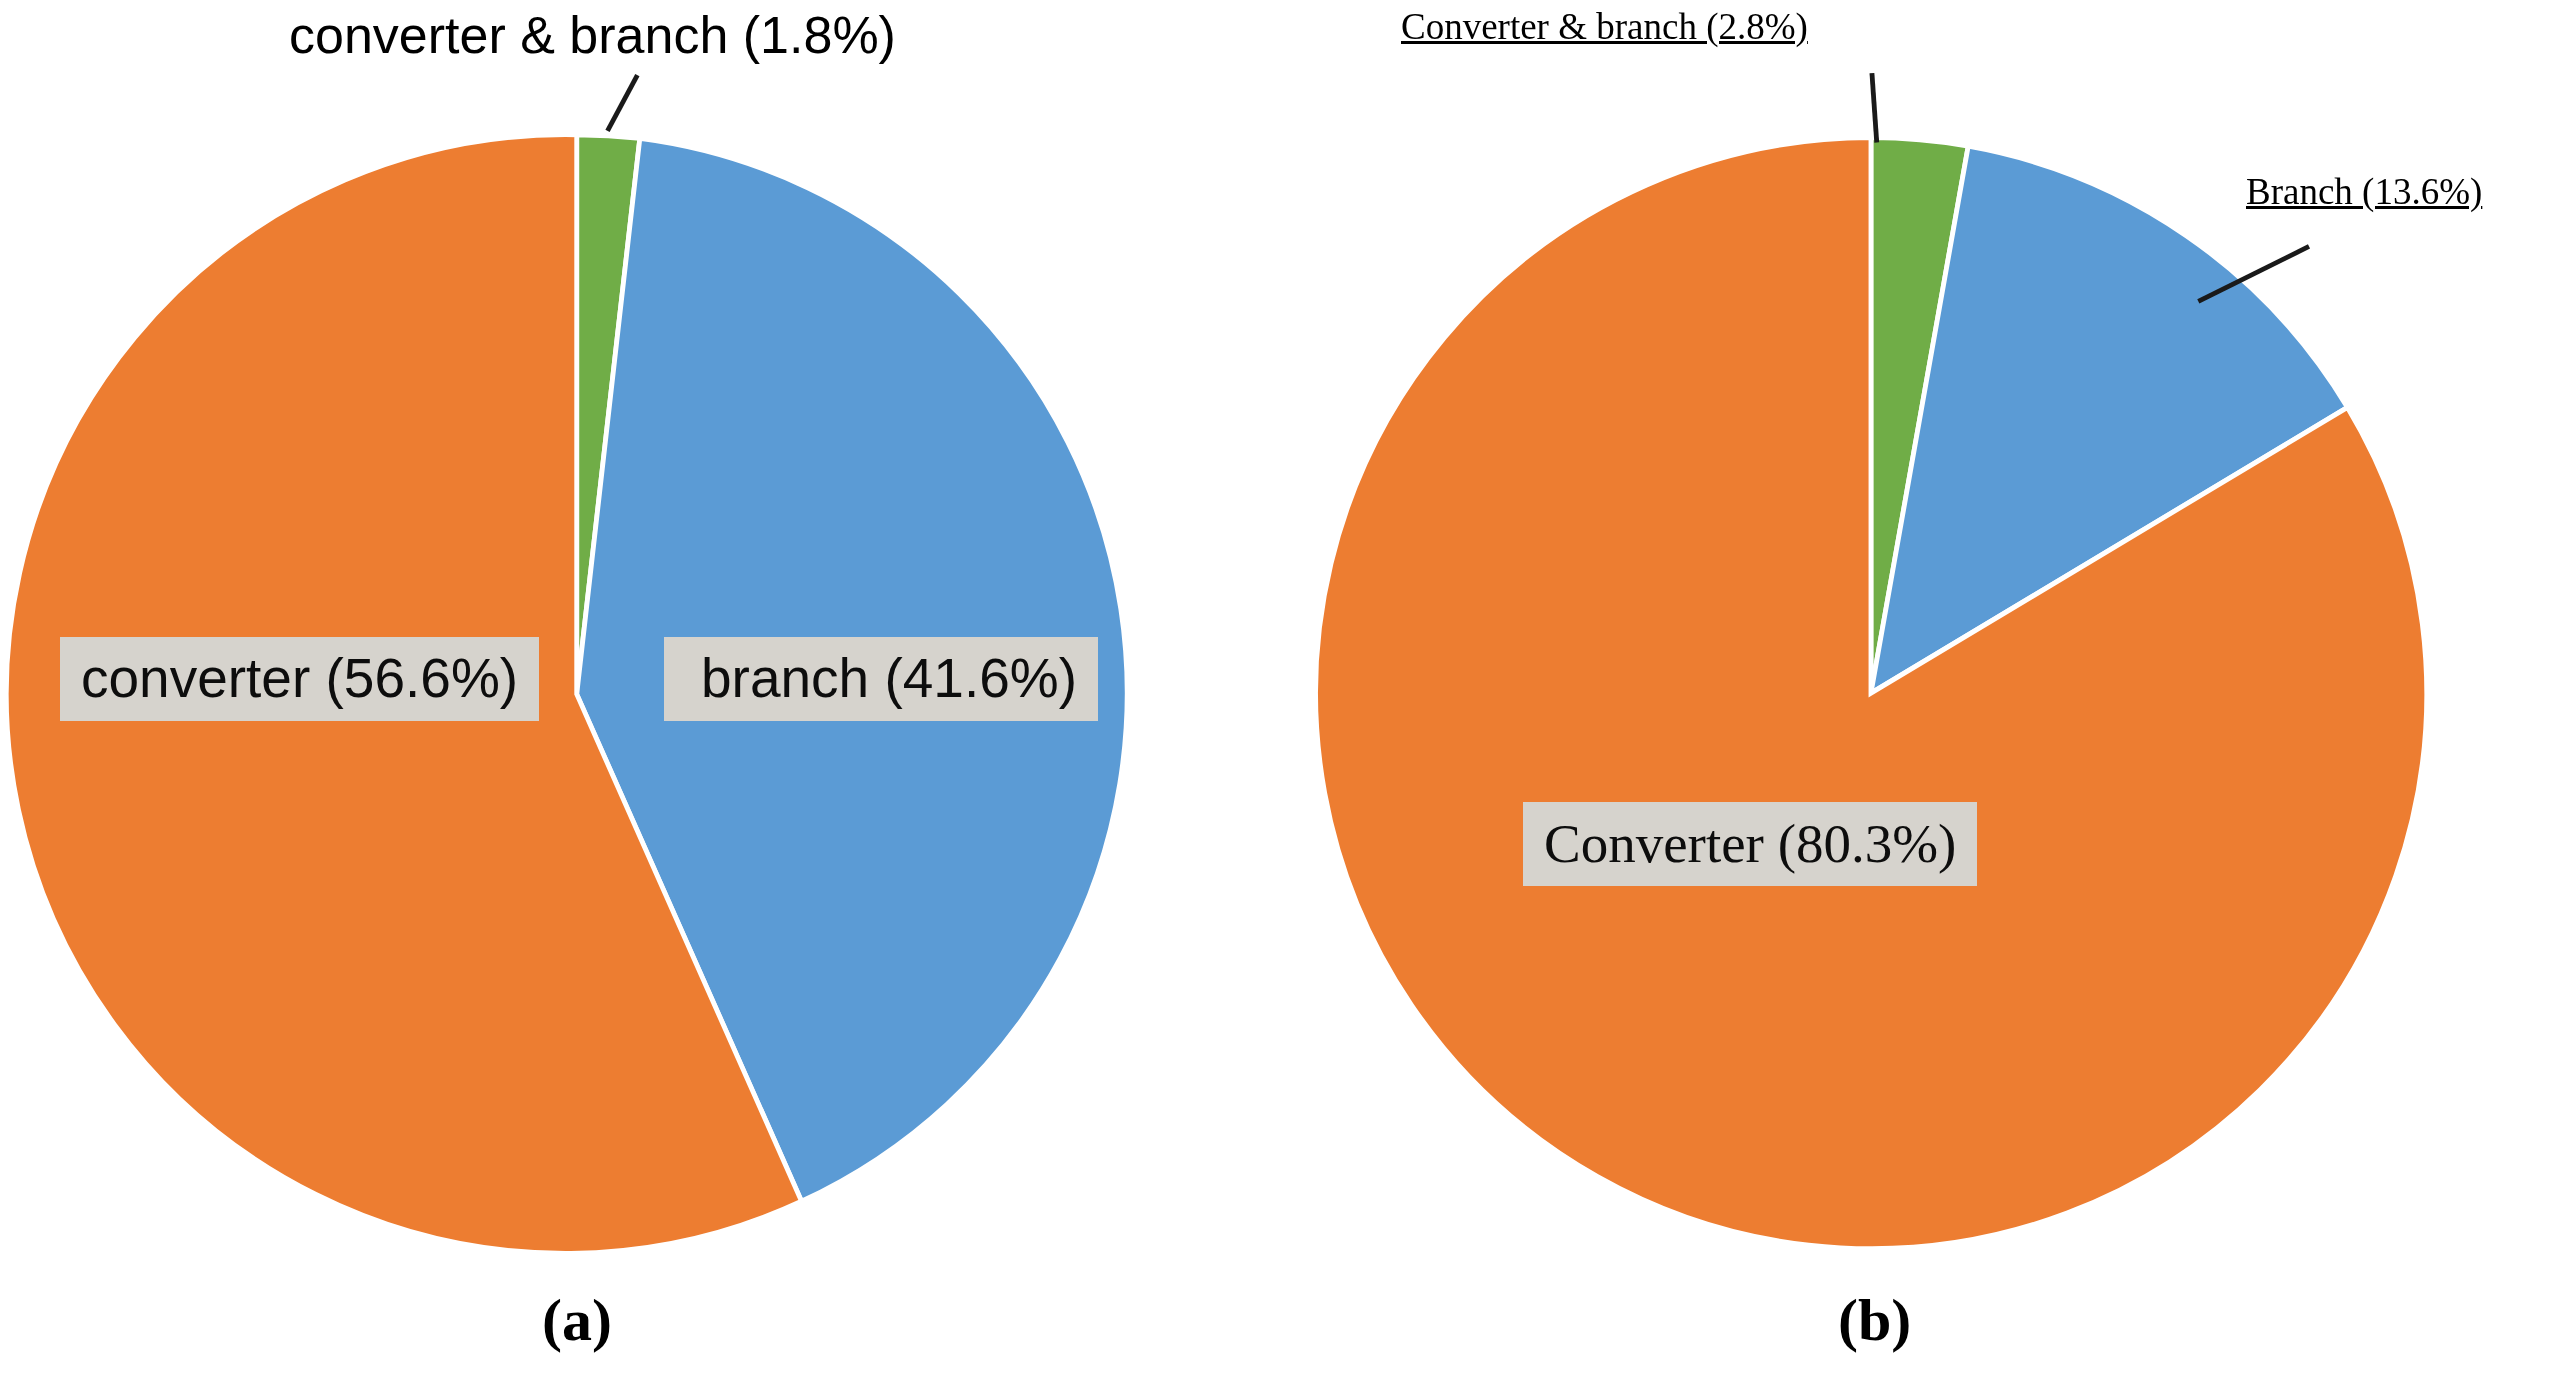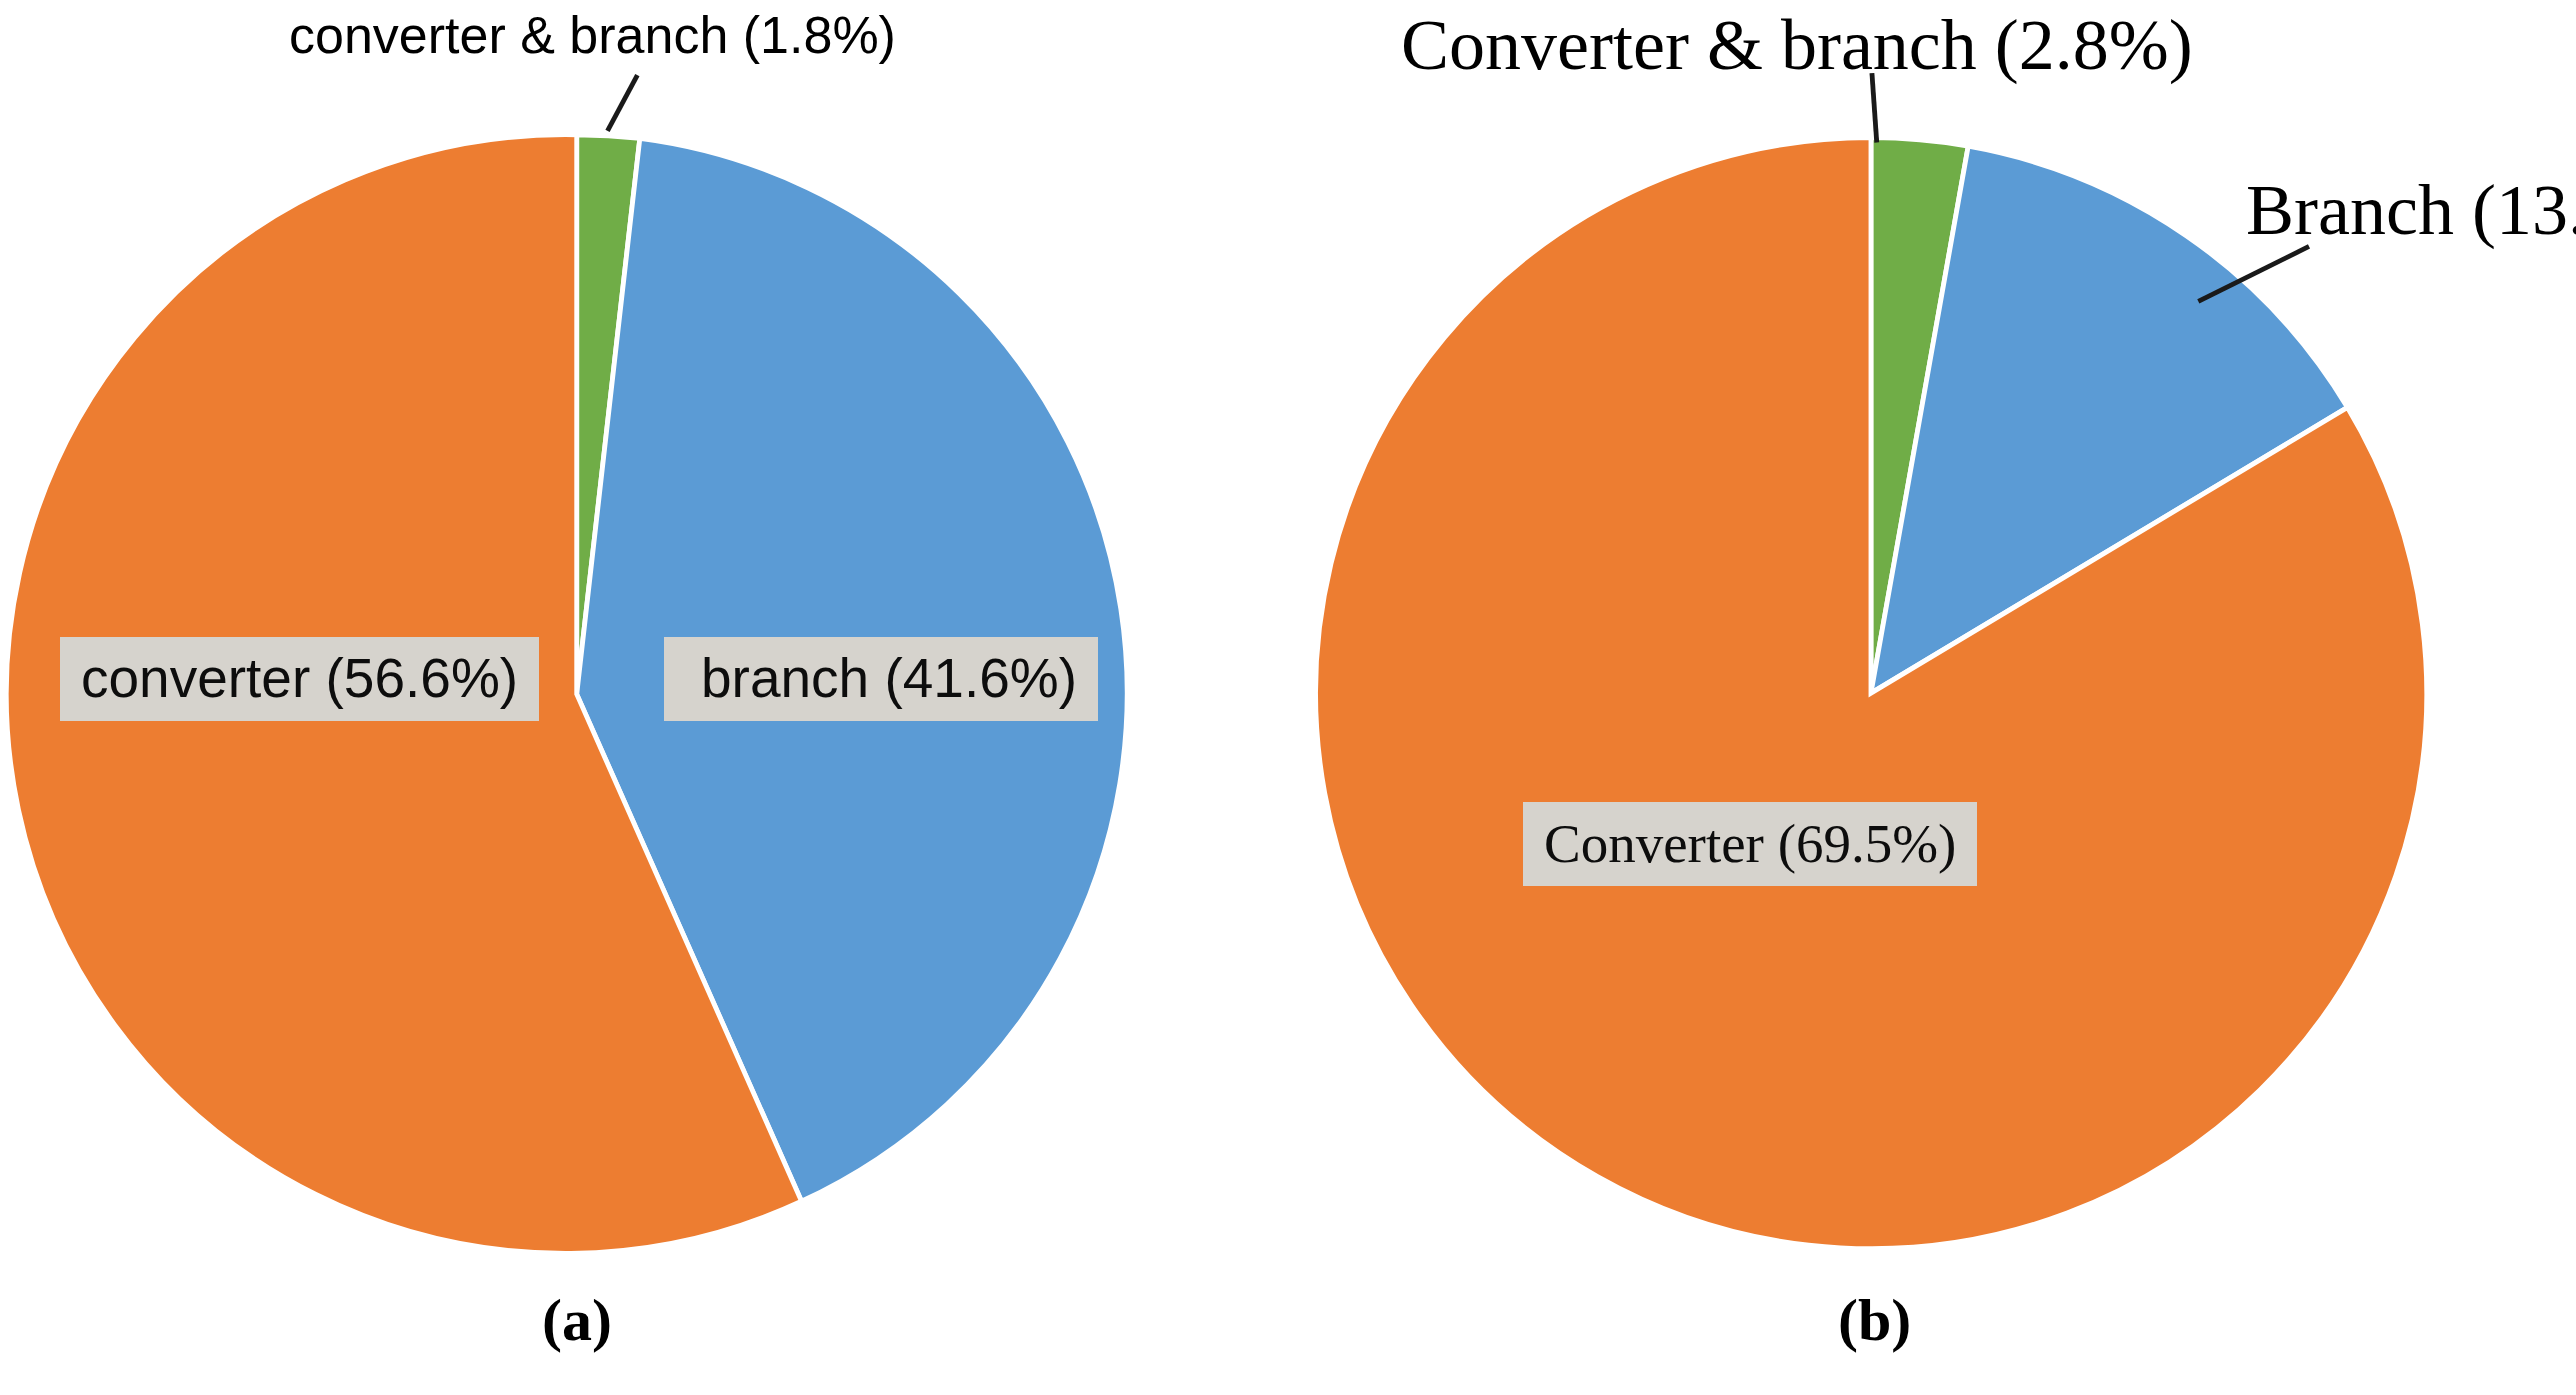--- a/index.html
+++ b/index.html
@@ -36,21 +36,22 @@
     white-space: nowrap;
     color: #000000;
     line-height: 1.05;
   }
   .callout.sans {
     font-family: "Liberation Sans", sans-serif;
     font-size: 52px;
   }
   .callout.serif {
     font-family: "Liberation Serif", serif;
-    font-size: 72px;
+    font-size: 37px;
+    text-decoration: underline;
   }
 
   
   .pie-label {
     position: absolute;
     white-space: nowrap;
     background: #d6d3cd;
     color: #0d0d0d;
     padding: 13.5px 21px 15.4px 21px;
     line-height: 1.0;
@@ -114,19 +115,19 @@
 
       <line x1="659" y1="148" x2="654" y2="76" stroke="#1a1a1a" stroke-width="5"></line>
 
       <line x1="993" y1="313" x2="1108" y2="256" stroke="#1a1a1a" stroke-width="5"></line>
     </svg>
 
     <div class="callout serif" style="left: 159px; top: 7.7px;">Converter &amp; branch (2.8%)</div>
 
     <div class="callout serif" style="left: 1004px; top: 173px;">Branch (13.6%)</div>
 
-    <div class="pie-label serif" style="left: 281px; top: 802px;">Converter (69.5%)</div>
+    <div class="pie-label serif" style="left: 281px; top: 802px;">Converter (80.3%)</div>
 
     <div class="subcaption" style="left: 596px; top: 1286px;">(b)</div>
   </div>
 
 </div>
 
 
 </body></html>

